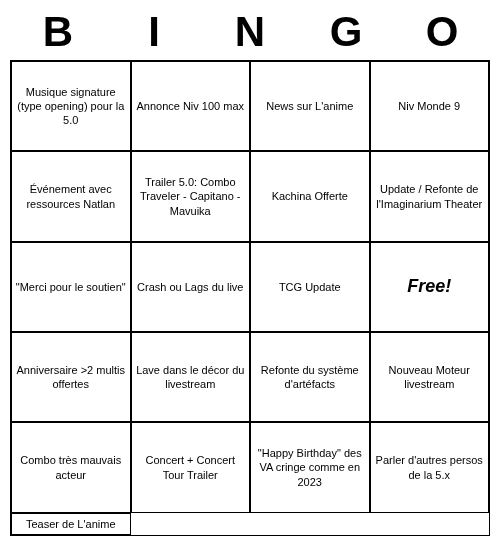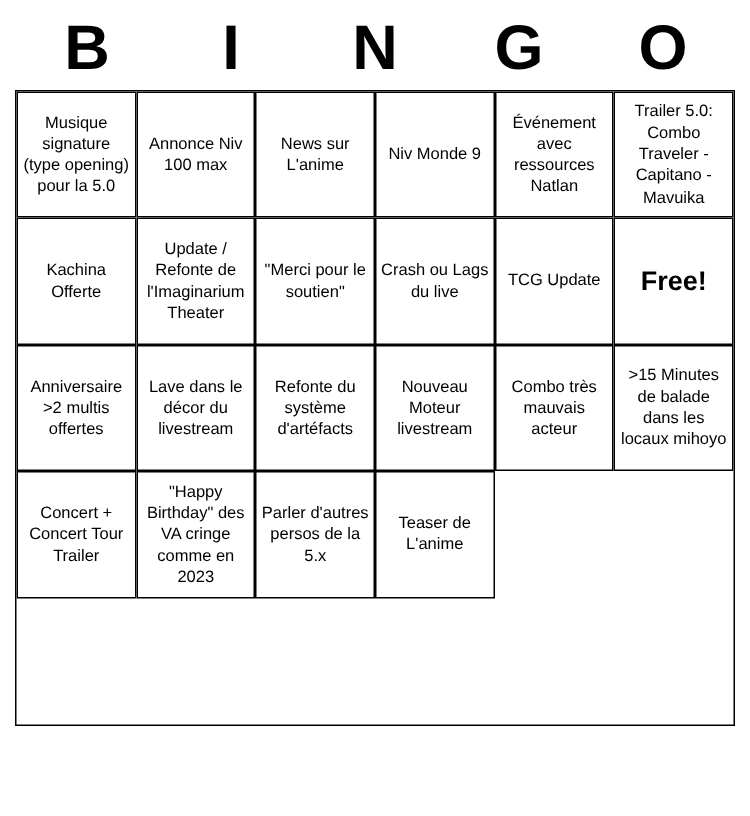--- a/index.html
+++ b/index.html
@@ -22,40 +22,41 @@
     }
     .bingo-title span {
       font-size: 42px;
       font-weight: bold;
       font-family: Arial, sans-serif;
       width: 88px;
       text-align: center;
     }
     .bingo-grid {
       display: grid;
-      grid-template-columns: repeat(6, 1fr);
+      grid-template-columns: repeat(4, 1fr);
       grid-template-rows: repeat(5, 1fr);
       width: 480px;
-      height: 424px;
+      height: 476px;
       border: 1px solid #000;
     }
     .bingo-cell {
       border: 1px solid #000;
       display: flex;
       align-items: center;
       justify-content: center;
       text-align: center;
       font-size: 11px;
       padding: 3px;
       line-height: 1.3;
       background: #fff;
     }
     .bingo-cell.free {
       font-size: 18px;
       font-weight: bold;
+      font-style: italic;
     }
   </style>
 </head>
 <body>
 
 <div class="bingo-title">
   <span>B</span>
   <span>I</span>
   <span>N</span>
   <span>G</span>
@@ -73,18 +74,17 @@
     <div class="bingo-cell">Update / Refonte de l'Imaginarium Theater</div>
     <div class="bingo-cell">"Merci pour le soutien"</div>
     <div class="bingo-cell">Crash ou Lags du live</div>
     <div class="bingo-cell">TCG Update</div>
     <div class="bingo-cell free">Free!</div>
     <div class="bingo-cell">Anniversaire &gt;2 multis offertes</div>
     <div class="bingo-cell">Lave dans le décor du livestream</div>
     <div class="bingo-cell">Refonte du système d'artéfacts</div>
     <div class="bingo-cell">Nouveau Moteur livestream</div>
     <div class="bingo-cell">Combo très mauvais acteur</div>
-    <div class="bingo-cell">&gt;15 Minutes de balade dans les locaux mihoyo</div>
     <div class="bingo-cell">Concert + Concert Tour Trailer</div>
     <div class="bingo-cell">"Happy Birthday" des VA cringe comme en 2023</div>
     <div class="bingo-cell">Parler d'autres persos de la 5.x</div>
     <div class="bingo-cell">Teaser de L'anime</div>
   </div>
 
 </body></html>

